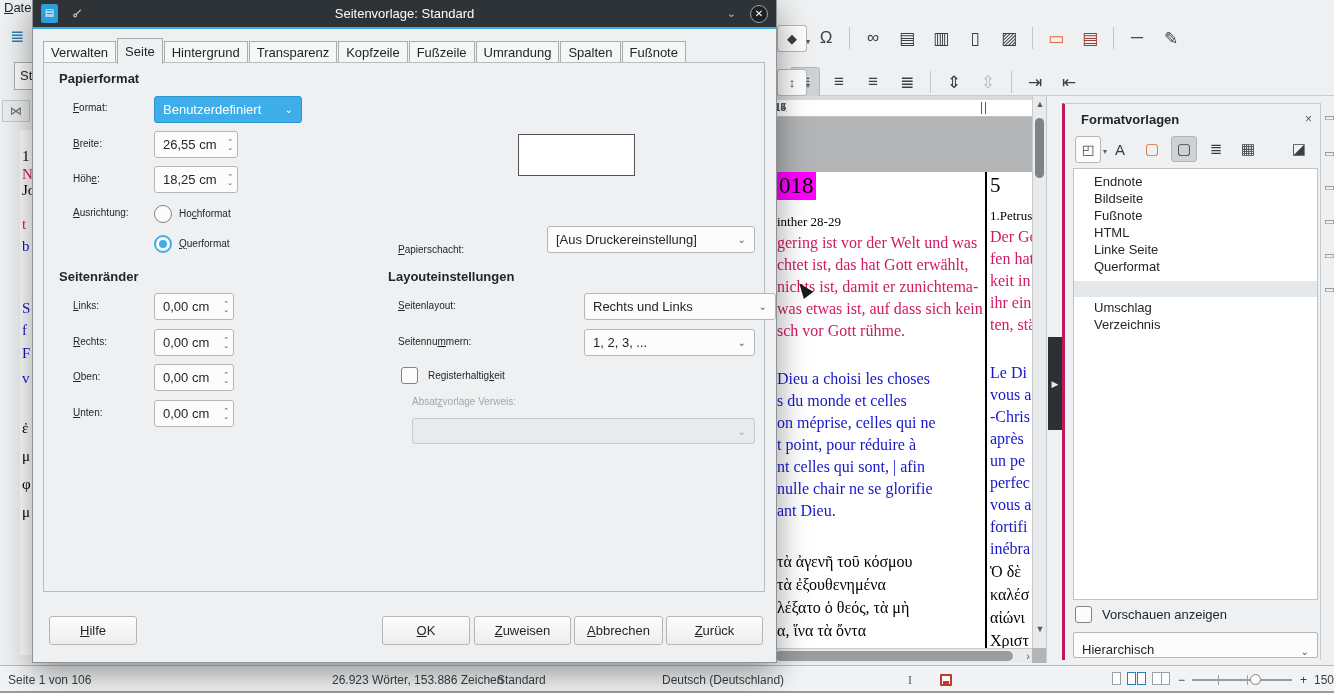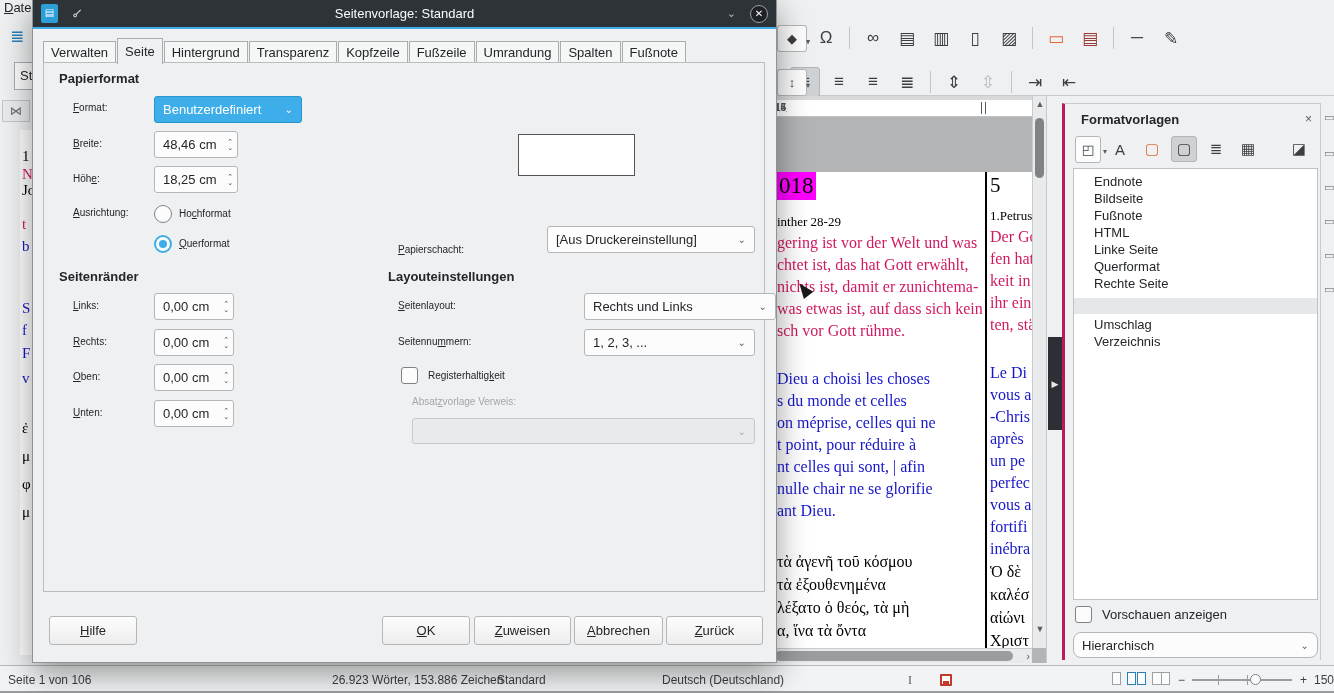--- a/index.html
+++ b/index.html
@@ -87,21 +87,21 @@
   .pi{width:26px;height:26px;display:inline-flex;align-items:center;justify-content:center;font-size:15px;color:#3a3f44;position:relative}
   .pi.orange{color:#e06a3a}
   .pi.active{background:#cfd2d4;border:1px solid #b3b6b8;border-radius:3px}
   .pi.right{margin-left:auto}
   .pi.dd::after{content:"▾";font-size:8px;position:absolute;right:-7px;top:10px;color:#5a5e62}
   .style-list{position:absolute;left:8px;top:64px;width:245px;height:432px;background:#fff;border:1px solid #c0c3c5;overflow:hidden;padding-top:4px}
   .si{height:17px;line-height:17px;padding-left:20px;font-size:13px;white-space:nowrap}
   .si.selected{background:#e4e8ea;height:16px;margin:6px 0 2px 0}
   .preview-row{position:absolute;left:10px;top:502px;display:flex;align-items:center;gap:10px}
   .checkbox{width:17px;height:17px;background:#fcfcfc;border:1px solid #7f8386;border-radius:3px}
-  .filter-dd{position:absolute;left:8px;top:528px;width:245px;height:26px;background:#fcfcfc;border:1px solid #b4b7b9;border-radius:8px;display:flex;align-items:center;padding:0 8px}
+  .filter-dd{position:absolute;left:8px;top:528px;width:245px;height:26px;background:#fcfcfc;border:1px solid #b4b7b9;border-radius:2px;display:flex;align-items:flex-end;padding:0 8px}
   .filter-dd .chev{margin-left:auto;color:#5a5e62;font-size:10px}
   .right-strip{position:absolute;left:1320px;top:103px;width:14px;height:557px;background:var(--bg);border-left:1px solid #c8cbcd;overflow:hidden}
   .right-strip span{position:absolute;left:3px;color:#7f8386;font-size:11px}
   .right-strip span:nth-of-type(1){top:8px}.right-strip span:nth-of-type(2){top:44px}
   .right-strip span:nth-of-type(3){top:78px}.right-strip span:nth-of-type(4){top:112px}
   .right-strip span:nth-of-type(5){top:146px}.right-strip span:nth-of-type(6){top:180px}
 
   
   .statusbar{position:absolute;left:0;top:665px;width:1334px;height:28px;background:#f2f3f4;border-top:1px solid #b6b9bb;border-bottom:2px solid #9a9da0;font-size:12px;color:#3a3f44}
   .sb{position:absolute;top:7px;white-space:nowrap}
@@ -390,21 +390,20 @@
         </span>
       </div>
     <div class="style-list">
 
     <div class="si">Endnote</div>
         <div class="si">Bildseite</div>
         <div class="si">Fußnote</div>
         <div class="si">HTML</div>
         <div class="si">Linke Seite</div>
         <div class="si">Querformat</div>
-        <div class="si">Rechte Seite</div>
         <div class="si selected"></div>
         <div class="si">Umschlag</div>
         <div class="si">Verzeichnis</div>
       </div>
     <div class="preview-row">
       <span class="checkbox"></span>
       <span>Vorschauen anzeigen</span>
     </div>
     <div class="filter-dd">
       <span>Hierarchisch</span>
@@ -473,21 +472,21 @@
     <div class="content-frame"></div>
 
     <div class="heading h-paper">Papierformat</div>
     <div class="lbl l-format"><u>F</u>ormat:</div>
     <div class="dd dd-format">
       <span>Benutzerdefiniert</span>
         <span class="chev">⌄</span>
     </div>
     <div class="lbl l-breite"><u>B</u>reite:</div>
     <div class="spin s-breite">
-      <span>48,46 cm</span>
+      <span>26,55 cm</span>
         <span class="arrows">
           <span>⌃</span>
           <span>⌄</span>
         </span>
     </div>
     <div class="lbl l-hoehe">Höh<u>e</u>:</div>
     <div class="spin s-hoehe">
       <span>18,25 cm</span>
         <span class="arrows">
           <span>⌃</span>

